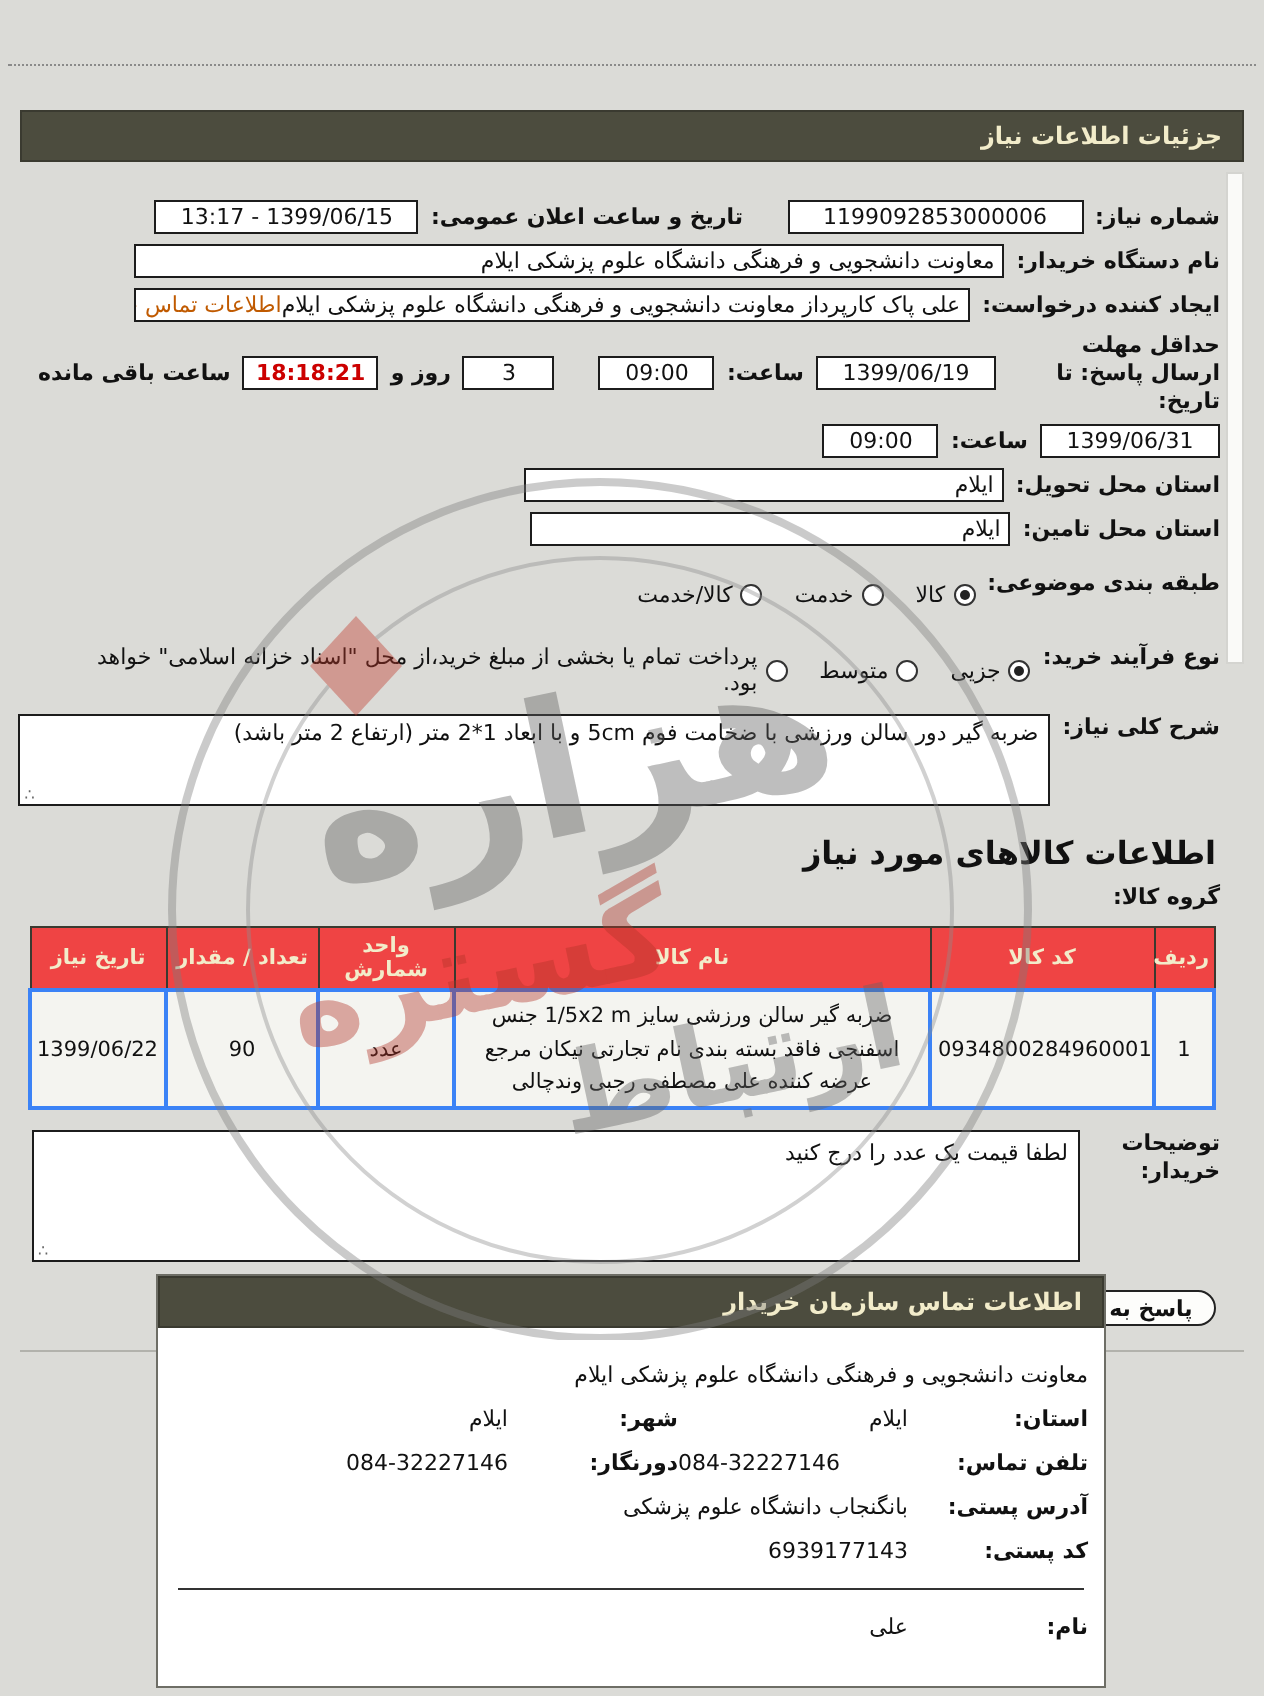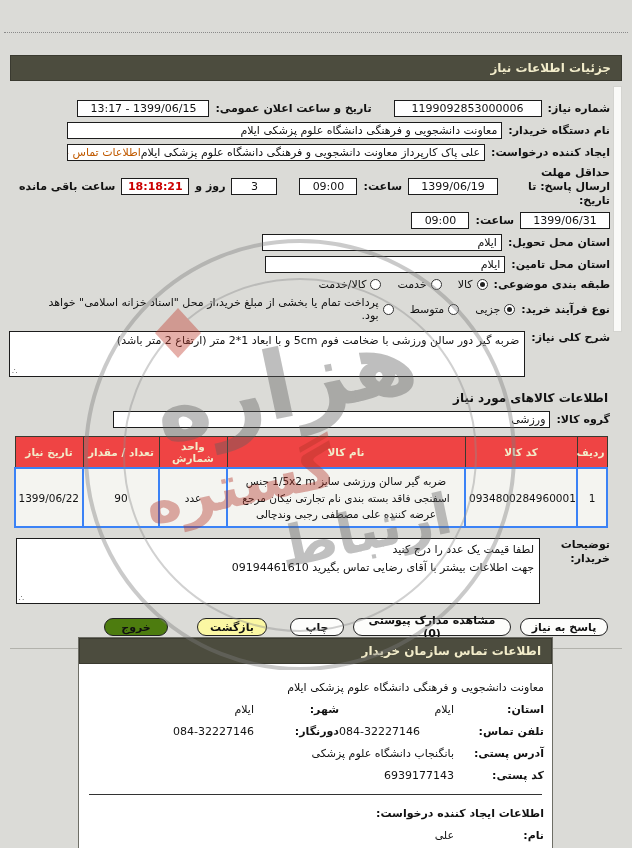--- a/index.html
+++ b/index.html
@@ -25,27 +25,27 @@
   .ctr { text-align:center; }
   .w148{width:148px} .w132{width:132px} .w90{width:90px} .w58{width:58px}
   .w46{width:46px} .w64{width:68px} .w240{width:240px} .w437{width:437px}
   .grow { flex:1; margin-left:47px; }
   .mr16 { margin-right:16px; }
   .red { color:#cc0000; font-weight:bold; }
   .linktext { color:#c05a00; cursor:pointer; }
   .splitbox { display:flex; justify-content:space-between; align-items:center; }
   .radio { width:11px; height:11px; border:1px solid #333; border-radius:50%; background:#fff; position:relative; flex:none; }
   .radio.checked::after { content:""; position:absolute; inset:2px; background:#222; border-radius:50%; }
-  .opt { display:flex; align-items:center; gap:4px; margin-left:10px; }
+  .opt { display:flex; align-items:center; gap:4px; margin-left:10px;margin-top:13px; }
   .tbox { background:#fff; border:1px solid #1c1c1c; position:relative; padding:2px 5px; flex:none; }
   .tbox .grip { position:absolute; left:2px; bottom:0; color:#666; font-size:8px; line-height:8px; }
   .desc-box { width:516px; height:46px; }
   .notes-box { width:524px; height:66px; line-height:1.6; }
 
-  .sec-title { font-weight:bold; font-size:12px; margin:14px 2px 6px; }
+  .sec-title { font-weight:bold; font-size:16px; margin:14px 2px 6px; }
 
   
   table.goods { border-collapse:collapse; table-layout:fixed; width:592px; margin:8px 2px 0; }
   table.goods th { background:#ef4444; color:#f2ecca; font-size:10.5px; font-weight:bold; border:1px solid #3a3a30; padding:3px 2px; }
   table.goods td { background:#f4f4f0; border:2px solid #3b82f6; font-size:10.5px; text-align:center; vertical-align:middle; padding:4px 3px; line-height:1.55; }
 
   
   .btn-row { display:flex; align-items:center; gap:9px; margin:14px 2px 0; }
   .btn {
     height:18px; border:1px solid #222; border-radius:9px; background:#fdfdfb;
@@ -168,21 +168,20 @@
       <div class="tbox desc-box">
         <span>ضربه گیر دور سالن ورزشی با ضخامت فوم 5cm و با ابعاد 1*2 متر (ارتفاع 2 متر باشد)</span>
         <span class="grip">∴</span>
       </div>
     </div>
 
     <div class="sec-title">اطلاعات کالاهای مورد نیاز</div>
 
     <div class="frow">
       <span class="lbl">گروه کالا:</span>
-      <div class="ibox w437">ورزشی</div>
     </div>
 
     <table class="goods">
       <colgroup>
         <col style="width:30px">
           <col style="width:112px">
           <col style="width:238px">
         <col style="width:68px">
           <col style="width:76px">
           <col style="width:68px">
@@ -204,21 +203,20 @@
         <td>90</td>
         <td>1399/06/22</td>
       </tr>
     </tbody>
       </table>
 
     <div class="frow" style="align-items:flex-start; margin-top:10px;">
       <span class="lblwrap" style="width:64px;">توضیحات خریدار:</span>
       <div class="tbox notes-box">
         <div>لطفا قیمت یک عدد را درج کنید</div>
-        <div>جهت اطلاعات بیشتر با آقای رضایی تماس بگیرید 09194461610</div>
         <span class="grip">∴</span>
       </div>
     </div>
 
     <div class="btn-row">
       <button class="btn" style="width:88px">پاسخ به نیاز</button>
       <button class="btn" style="width:158px">مشاهده مدارک پیوستی (0)</button>
       <button class="btn" style="width:54px">چاپ</button>
       <button class="btn btn-yellow btn-back" style="width:70px">بازگشت</button>
       <button class="btn btn-pink" style="width:64px">خروج</button>
@@ -252,21 +250,20 @@
       <span class="clbl">آدرس پستی:</span>
       <span class="cval">بانگنجاب دانشگاه علوم پزشکی</span>
     </div>
     <div class="crow">
       <span class="clbl">کد پستی:</span>
       <span class="cval ltr">6939177143</span>
     </div>
 
     <hr class="cdivider">
 
-    <div class="ctitle">اطلاعات ایجاد کننده درخواست:</div>
     <div class="crow">
       <span class="clbl">نام:</span>
       <span class="cval">علی</span>
     </div>
 
   </div>
 </div>
 
 <svg class="watermark" viewBox="0 0 500 440">
   <g opacity="0.40">

